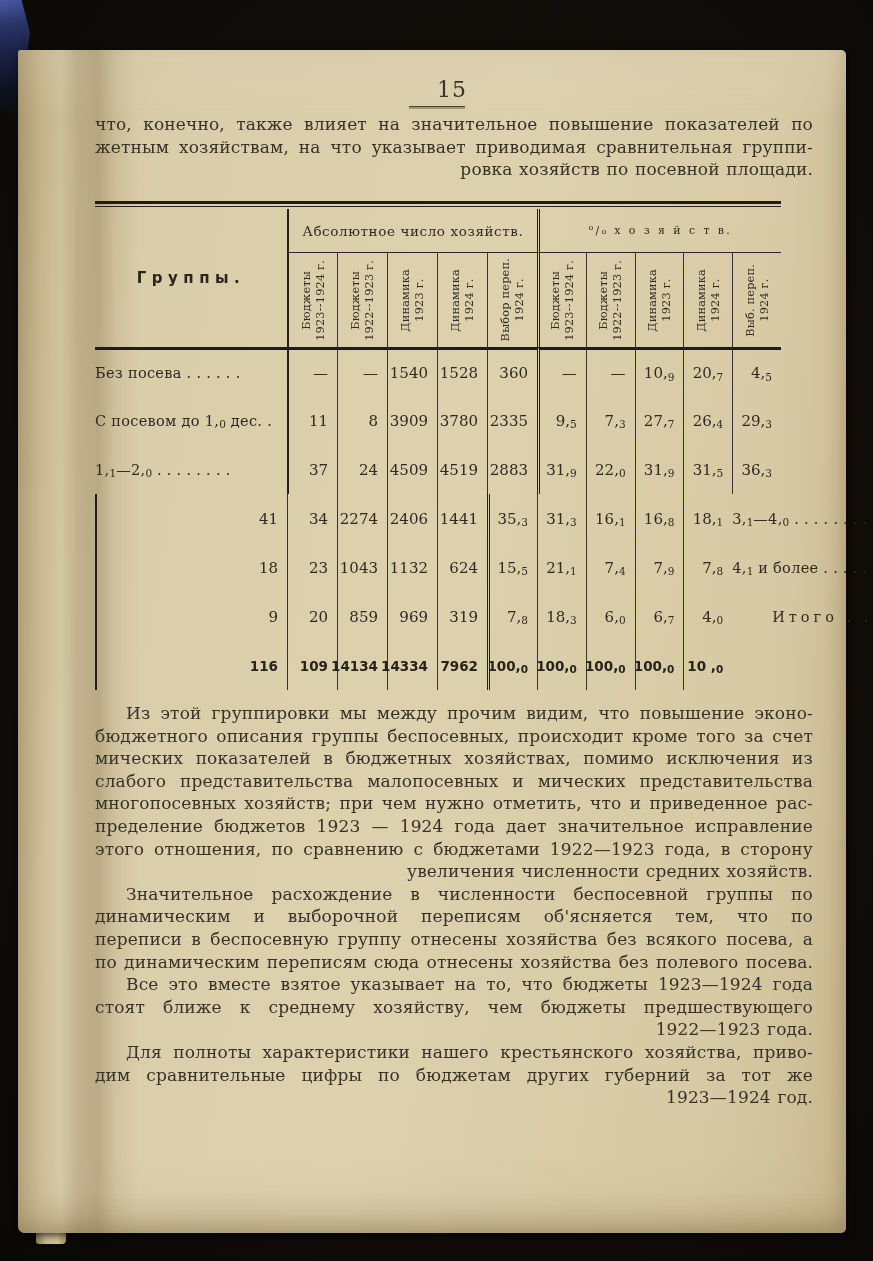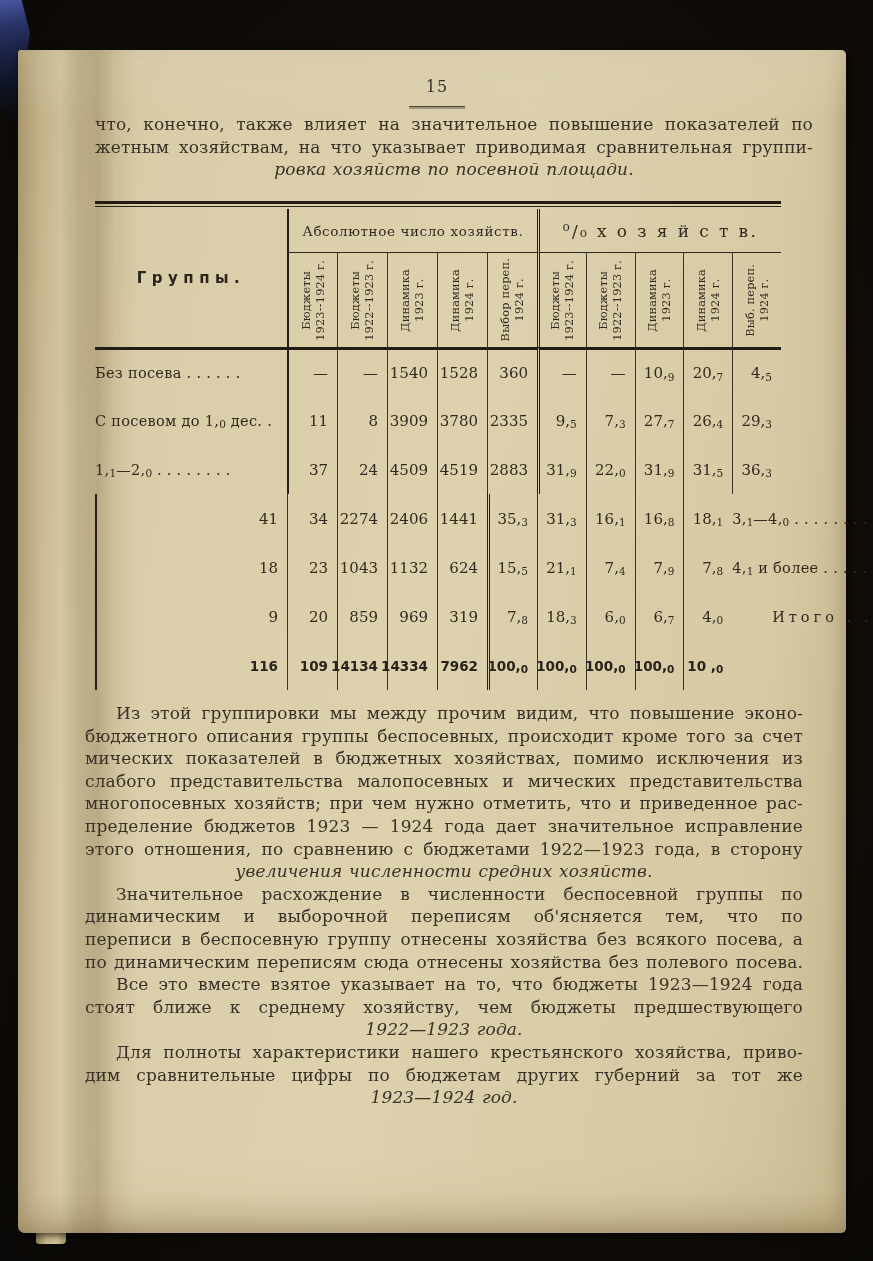--- a/index.html
+++ b/index.html
@@ -30,48 +30,48 @@
   .paper::before{ 
     content:"";position:absolute;inset:0;border-radius:inherit;pointer-events:none;
     background:
       linear-gradient(90deg,rgba(135,110,65,.34) 0px,rgba(160,140,95,.14) 24px,rgba(0,0,0,0) 44px),
       linear-gradient(90deg,rgba(0,0,0,0) 42px,rgba(100,80,42,.20) 60px,rgba(112,92,50,.30) 80px,rgba(120,100,58,.10) 98px,rgba(0,0,0,0) 120px),
       linear-gradient(180deg,rgba(240,233,205,.30) 0px,rgba(0,0,0,0) 70px),
       linear-gradient(0deg,rgba(110,90,50,.16) 0px,rgba(0,0,0,0) 40px);
   }
 
   
-  .pageno{position:absolute;top:27px;left:389px;width:60px;text-align:center;
-    font-size:16px;letter-spacing:1px;color:#3a332a;}
+  .pageno{position:absolute;top:27px;left:389px;width:60px;text-align:right;
+    font-size:22px;letter-spacing:1px;color:#3a332a;}
   .pageno-rule{position:absolute;top:56px;left:391px;width:56px;height:2px;background:#46403566;border-top:1.6px solid #4a4336;}
 
   
   .textblock{position:absolute;color:#373127;}
   .jline{display:block;font-size:17px;line-height:22.6px;height:22.6px;overflow:hidden;
     text-align:justify;letter-spacing:.15px;word-spacing:1px;}
   .jline::after{content:"";display:inline-block;width:100%;height:0;}
-  .jline.last{text-align:center;font-style:italic;}
+  .jline.last{text-align:right;}
   .jline.last::after{content:none;}
   .jline.ind{text-indent:31px;}
   #intro{top:63px;left:77px;width:718px;}
-  #bodytext{top:652px;left:67px;width:718px;}
+  #bodytext{top:652px;left:77px;width:718px;}
 
   
   #tbl{position:absolute;top:151px;left:77px;width:686px;color:#2f2920;}
   .rule-a{height:3px;background:#221c15;}
   .rule-b{height:1px;background:#2a241c;margin-top:2px;}
   #grid{display:grid;margin-top:2px;
     grid-template-columns:192px 50px 50px 50px 50px 50px 48.8px 48.8px 48.8px 48.8px 48.8px;
     grid-template-rows:44px 94px;grid-auto-rows:49px;}
   .c-groups{grid-row:1/3;grid-column:1;display:flex;align-items:center;justify-content:center;
     font-family:"DejaVu Sans",sans-serif;font-weight:bold;font-size:15px;letter-spacing:5.5px;color:#2b251d;}
   .gtitle{display:flex;align-items:center;justify-content:center;font-size:13.5px;
     border-bottom:1px solid #2e2820;letter-spacing:.6px;}
   .g1{grid-row:1;grid-column:2/7;border-left:2px solid #25201a;}
-  .g2{grid-row:1;grid-column:7/12;border-left:3px double #25201a;letter-spacing:2.4px;font-size:17px;}
+  .g2{grid-row:1;grid-column:7/12;border-left:3px double #25201a;letter-spacing:2.4px;font-size:11px;}
   .rot{display:flex;align-items:center;justify-content:center;border-left:1px solid #3a332a;}
   .rot.hv{border-left:2px solid #25201a;}
   .rot.dbl{border-left:3px double #25201a;}
   .rtxt{writing-mode:vertical-rl;transform:rotate(180deg);white-space:pre-line;
     font-size:11.3px;line-height:13.5px;text-align:center;letter-spacing:.2px;color:#332d24;}
   .cell{display:flex;align-items:center;justify-content:flex-end;
     padding-right:9px;font-size:15px;border-left:1px solid #3a332a;}
   .cell.hv{border-left:2px solid #25201a;}
   .cell.dbl{border-left:3px double #25201a;}
   .cell.lbl{justify-content:flex-start;border-left:none;padding-right:2px;

